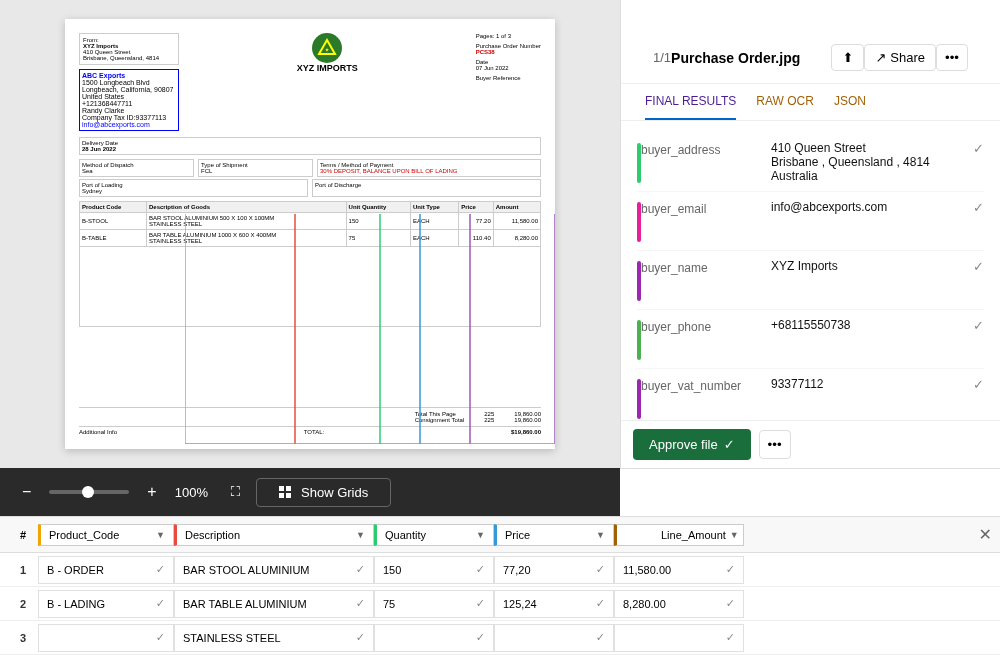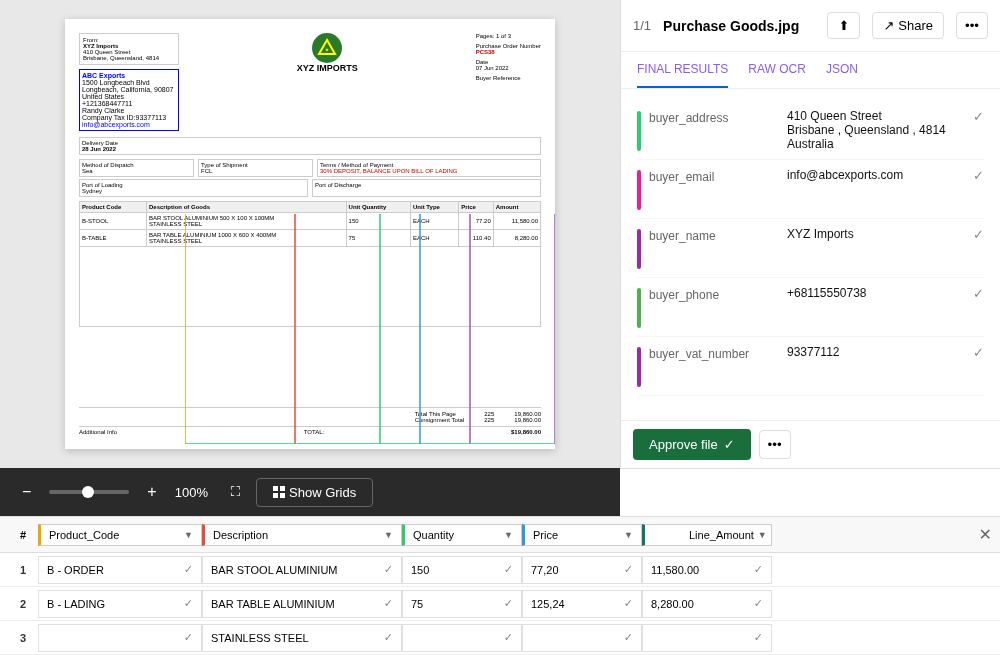--- a/index.html
+++ b/index.html
@@ -25,58 +25,58 @@
     .po-table td { border: 1px solid #ccc; padding: 2px; }
     .overlay-lines { position: absolute; top: 0; left: 0; right: 0; bottom: 0; pointer-events: none; }
 
     
     .bottom-toolbar { background: #2a2a2a; height: 48px; display: flex; align-items: center; padding: 0 16px; gap: 12px; flex: 0 0 48px; }
     .zoom-btn { background: none; border: none; color: white; cursor: pointer; font-size: 16px; padding: 2px 6px; }
     .zoom-slider { width: 80px; height: 4px; background: #666; border-radius: 2px; appearance: none; cursor: pointer; }
     .zoom-slider::-webkit-slider-thumb { appearance: none; width: 12px; height: 12px; background: white; border-radius: 50%; }
     .zoom-value { color: white; font-size: 13px; min-width: 40px; }
     .fullscreen-btn { background: none; border: none; color: white; cursor: pointer; padding: 4px; }
-    .show-grids-btn { background: none; border: 1px solid #666; color: white; cursor: pointer; padding: 6px 16px; border-radius: 4px; display: flex; align-items: center; gap: 4px; font-size: 13px; }
+    .show-grids-btn { background: none; border: 1px solid #666; color: white; cursor: pointer; padding: 6px 22px; border-radius: 4px; display: flex; align-items: center; gap: 10px; font-size: 13px; }
 
     
     .right-panel { flex: 1; background: white; display: flex; flex-direction: column; border-left: 1px solid #ddd; overflow: hidden; }
-    .right-header { padding: 12px 12px; border-bottom: 1px solid #eee; display: flex; align-items: center; gap: 12px; }
+    .right-header { padding: 12px 32px; border-bottom: 1px solid #eee; display: flex; align-items: center; gap: 0; margin-top: 32px; }
     .right-header-title { font-weight: 600; font-size: 14px; flex: 1; }
     .right-header-page { color: #666; font-size: 13px; }
     .header-btn { background: none; border: 1px solid #ddd; border-radius: 4px; padding: 5px 10px; cursor: pointer; font-size: 13px; display: flex; align-items: center; gap: 4px; }
     .header-more-btn { background: none; border: 1px solid #ddd; border-radius: 4px; padding: 5px 8px; cursor: pointer; }
 
     .tabs-row { display: flex; border-bottom: 1px solid #eee; padding: 0 16px; }
-    .tab { padding: 10px 0; margin-right: 20px; font-size: 12px; cursor: pointer; border-bottom: 2px solid transparent; color: #8b5cf6; }
-    .tab.active { color: #8b5cf6; border-bottom-color: #0066cc; font-weight: 500; }
+    .tab { padding: 10px 0; margin-right: 20px; font-size: 12px; cursor: pointer; border-bottom: 2px solid transparent; color: #a16207; }
+    .tab.active { color: #4c1d95; border-bottom-color: #0066cc; font-weight: 500; margin-left: 8px; }
 
     .fields-section { flex: 1; overflow-y: auto; padding: 12px 16px; }
     .fields-header { display: flex; align-items: center; justify-content: space-between; margin-bottom: 10px; }
     .fields-label { font-weight: 600; font-size: 14px; }
     .fields-edit-btn { background: none; border: none; cursor: pointer; color: #666; }
     .fields-collapse-btn { background: none; border: none; cursor: pointer; color: #666; }
 
-    .field-row { display: flex; align-items: flex-start; padding: 8px 0; border-bottom: 1px solid #f5f5f5; gap: 8px; }
+    .field-row { display: flex; align-items: flex-start; padding: 8px 0; border-bottom: 1px solid #f5f5f5; gap: 0; }
     .field-indicator { width: 4px; height: 40px; border-radius: 2px; flex-shrink: 0; margin-top: 2px; }
     .field-name { width: 130px; color: #666; font-size: 12px; flex-shrink: 0; padding-top: 2px; }
     .field-value { flex: 1; font-size: 12px; color: #111; }
     .field-check { margin-left: auto; color: #888; flex-shrink: 0; }
 
     
     .data-table-area { background: white; border-top: 1px solid #ddd; flex-shrink: 0; }
     .data-table-header { display: flex; align-items: center; background: #f8f8f8; border-bottom: 1px solid #ddd; padding: 0 8px; height: 36px; }
     .col-header { display: flex; align-items: center; border: 1px solid #ccc; background: white; padding: 4px 8px; font-size: 11px; font-weight: 500; cursor: pointer; gap: 4px; }
     .col-num { width: 30px; flex-shrink: 0; text-align: center; font-size: 11px; color: #333; font-weight: 600; }
     .table-row-data { display: flex; align-items: center; border-bottom: 1px solid #eee; padding: 0 8px; height: 34px; }
     .cell { display: flex; align-items: center; border: 1px solid #e0e0e0; background: white; padding: 4px 8px; font-size: 11px; height: 28px; gap: 4px; }
     .cell-check { color: #888; margin-left: auto; cursor: pointer; }
     .close-table-btn { margin-left: auto; background: none; border: none; cursor: pointer; color: #666; font-size: 16px; }
 
     
-    .w-product { width: 164px; }
+    .w-product { width: 136px; }
     .w-desc { width: 200px; }
     .w-qty { width: 120px; }
     .w-price { width: 120px; }
     .w-amount { width: 130px; }
 
     .approve-btn { background: #1a6e3c; color: white; border: none; padding: 8px 16px; border-radius: 4px; cursor: pointer; font-size: 13px; font-weight: 500; display: flex; align-items: center; gap: 6px; }
     .approve-more-btn { background: none; border: 1px solid #ddd; border-radius: 4px; padding: 6px 8px; cursor: pointer; margin-left: 8px; }
     .approve-area { display: flex; align-items: center; padding: 8px 12px; border-top: 1px solid #eee; background: white; }
   </style>
 </head>
@@ -229,21 +229,21 @@
           <div>TOTAL:</div>
           <div style="font-weight:bold;">$19,860.00</div>
         </div>
       </div>
     </div>
   </div>
 
   <div class="right-panel">
     <div class="right-header">
       <span class="right-header-page">1/1</span>
-      <span class="right-header-title">Purchase Goods.jpg</span>
+      <span class="right-header-title">Purchase Order.jpg</span>
       <button class="header-btn">
         <span>⬆</span>
       </button>
       <button class="header-btn">
         <span>↗</span>
         <span>Share</span>
       </button>
       <button class="header-more-btn">
         <span>•••</span>
       </button>
@@ -347,21 +347,21 @@
         <span style="margin-left:auto; color:#666; font-size:9px;">▼</span>
       </div>
       <div class="col-header w-qty" style="border-left:3px solid #2ecc71;">
         <span>Quantity</span>
         <span style="margin-left:auto; color:#666; font-size:9px;">▼</span>
       </div>
       <div class="col-header w-price" style="border-left:3px solid #3498db;">
         <span>Price</span>
         <span style="margin-left:auto; color:#666; font-size:9px;">▼</span>
       </div>
-      <div class="col-header w-amount" style="border-left:3px solid #0f766e;padding-left:44px;">
+      <div class="col-header w-amount" style="border-left:3px solid #a16207;padding-left:44px;">
         <span>Line_Amount</span>
         <span style="margin-left:auto; color:#666; font-size:9px;">▼</span>
       </div>
       <button class="close-table-btn" style="margin-left:auto;">
         <span>✕</span>
       </button>
     </div>
 
     <div class="table-row-data">
       <div class="col-num">1</div>

